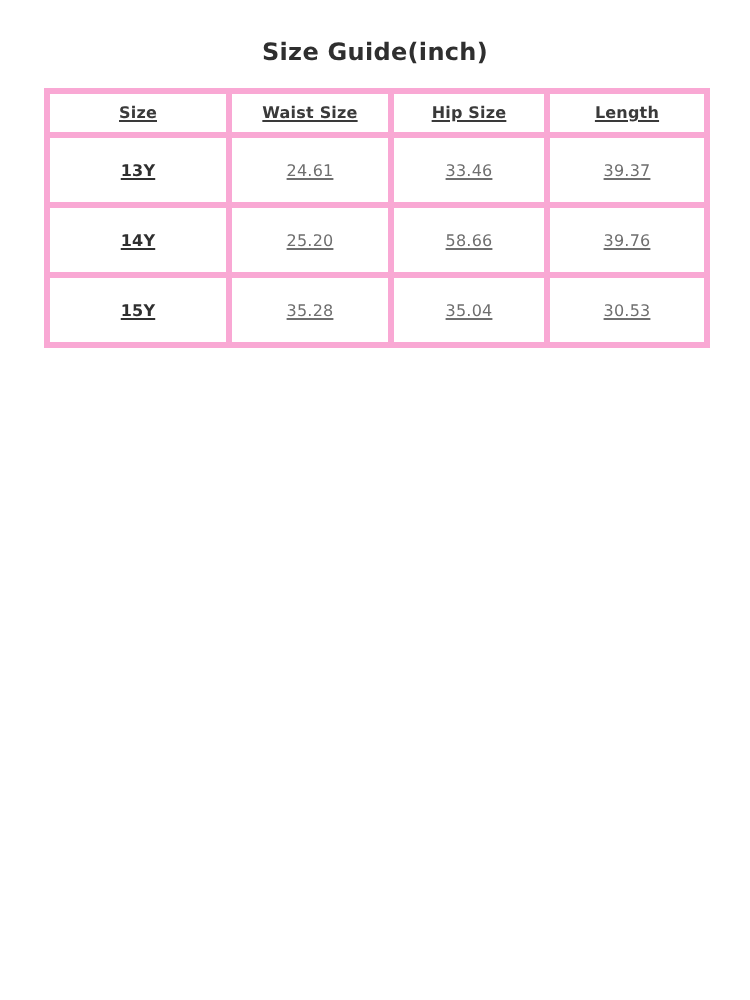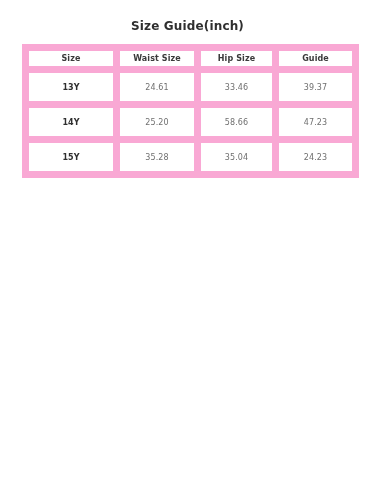--- a/index.html
+++ b/index.html
@@ -46,24 +46,25 @@
   }
 
   table.size-table {
     width: 330px;
     border-collapse: collapse;
     table-layout: fixed;
   }
 
   table.size-table th,
   table.size-table td {
-    border: 7px solid #f9a8d4;
+    border: 3px solid #f9a8d4;
     text-align: center;
     vertical-align: middle;
     padding: 0;
+    text-decoration: underline;
   }
 
   table.size-table th {
     height: 22px;
     font-size: 8px;
     font-weight: bold;
     color: #3a3a3a;
     letter-spacing: 0.1px;
   }
 
@@ -112,40 +113,40 @@
         <col class="c1">
           <col class="c2">
           <col class="c3">
           <col class="c4">
       </colgroup>
       <thead>
         <tr>
           <th>Size</th>
           <th>Waist Size</th>
           <th>Hip Size</th>
-          <th>Guide</th>
+          <th>Length</th>
         </tr>
       </thead>
       <tbody>
         <tr>
           <td class="size-cell">13Y</td>
           <td>24.61</td>
           <td>33.46</td>
           <td>39.37</td>
         </tr>
         <tr>
           <td class="size-cell">14Y</td>
           <td>25.20</td>
           <td>58.66</td>
-          <td>47.23</td>
+          <td>39.76</td>
         </tr>
         <tr>
           <td class="size-cell">15Y</td>
           <td>35.28</td>
           <td>35.04</td>
-          <td>24.23</td>
+          <td>30.53</td>
         </tr>
       </tbody>
     </table>
   </div>
 
 
 </div>
 
 </body></html>

